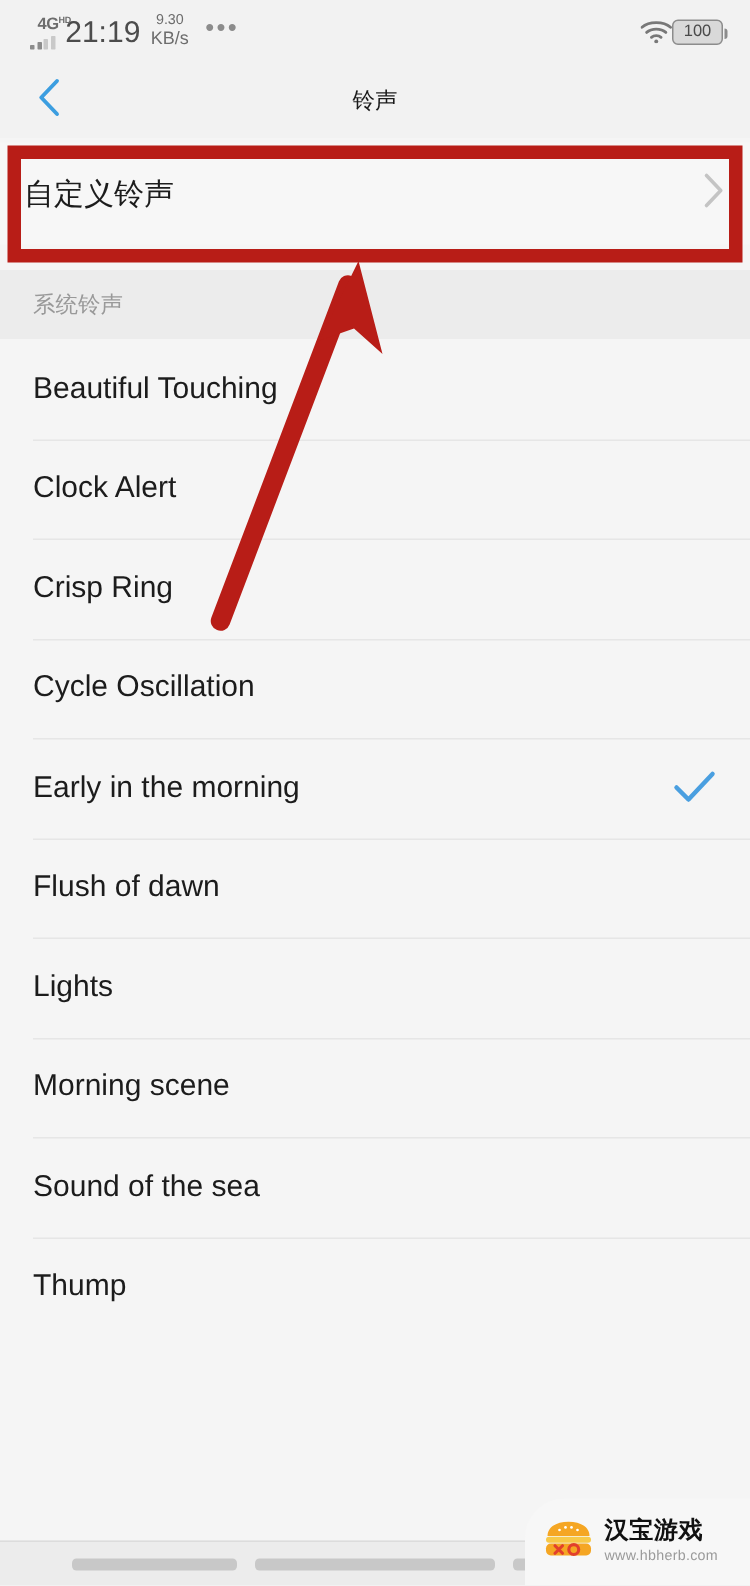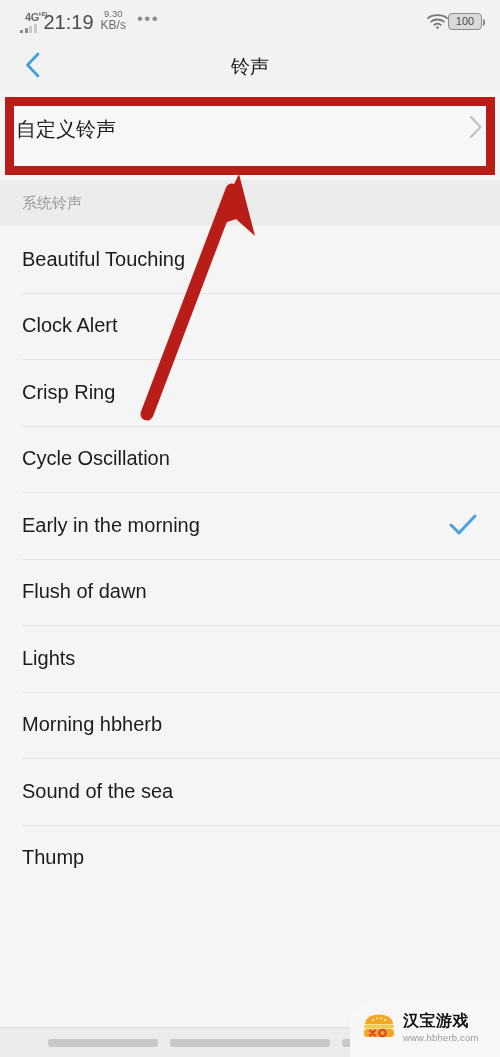--- a/index.html
+++ b/index.html
@@ -78,21 +78,21 @@
   .back-btn {
     position:absolute; left:18px; top:50%;
     transform:translateY(-50%);
     width:28px; height:28px;
     display:flex; align-items:center; justify-content:center;
     cursor:pointer;
   }
   .page-title {
     width:100%;
     text-align:center;
-    font-size:19px;
+    font-size:15px;
     color:#1a1a1a;
     font-weight:500;
   }
 
   
   .custom-zone {
     position:relative;
     background:#f5f5f5;
     height:88px;
   }
@@ -275,21 +275,21 @@
           </svg>
         </div>
       </div>
       <div class="row">
         <div class="rowlabel">Flush of dawn</div>
       </div>
       <div class="row">
         <div class="rowlabel">Lights</div>
       </div>
       <div class="row">
-        <div class="rowlabel">Morning hbherb</div>
+        <div class="rowlabel">Morning scene</div>
       </div>
       <div class="row">
         <div class="rowlabel">Sound of the sea</div>
       </div>
       <div class="row">
         <div class="rowlabel">Thump</div>
       </div>
     </div>
 
   <div class="arrow-layer">

